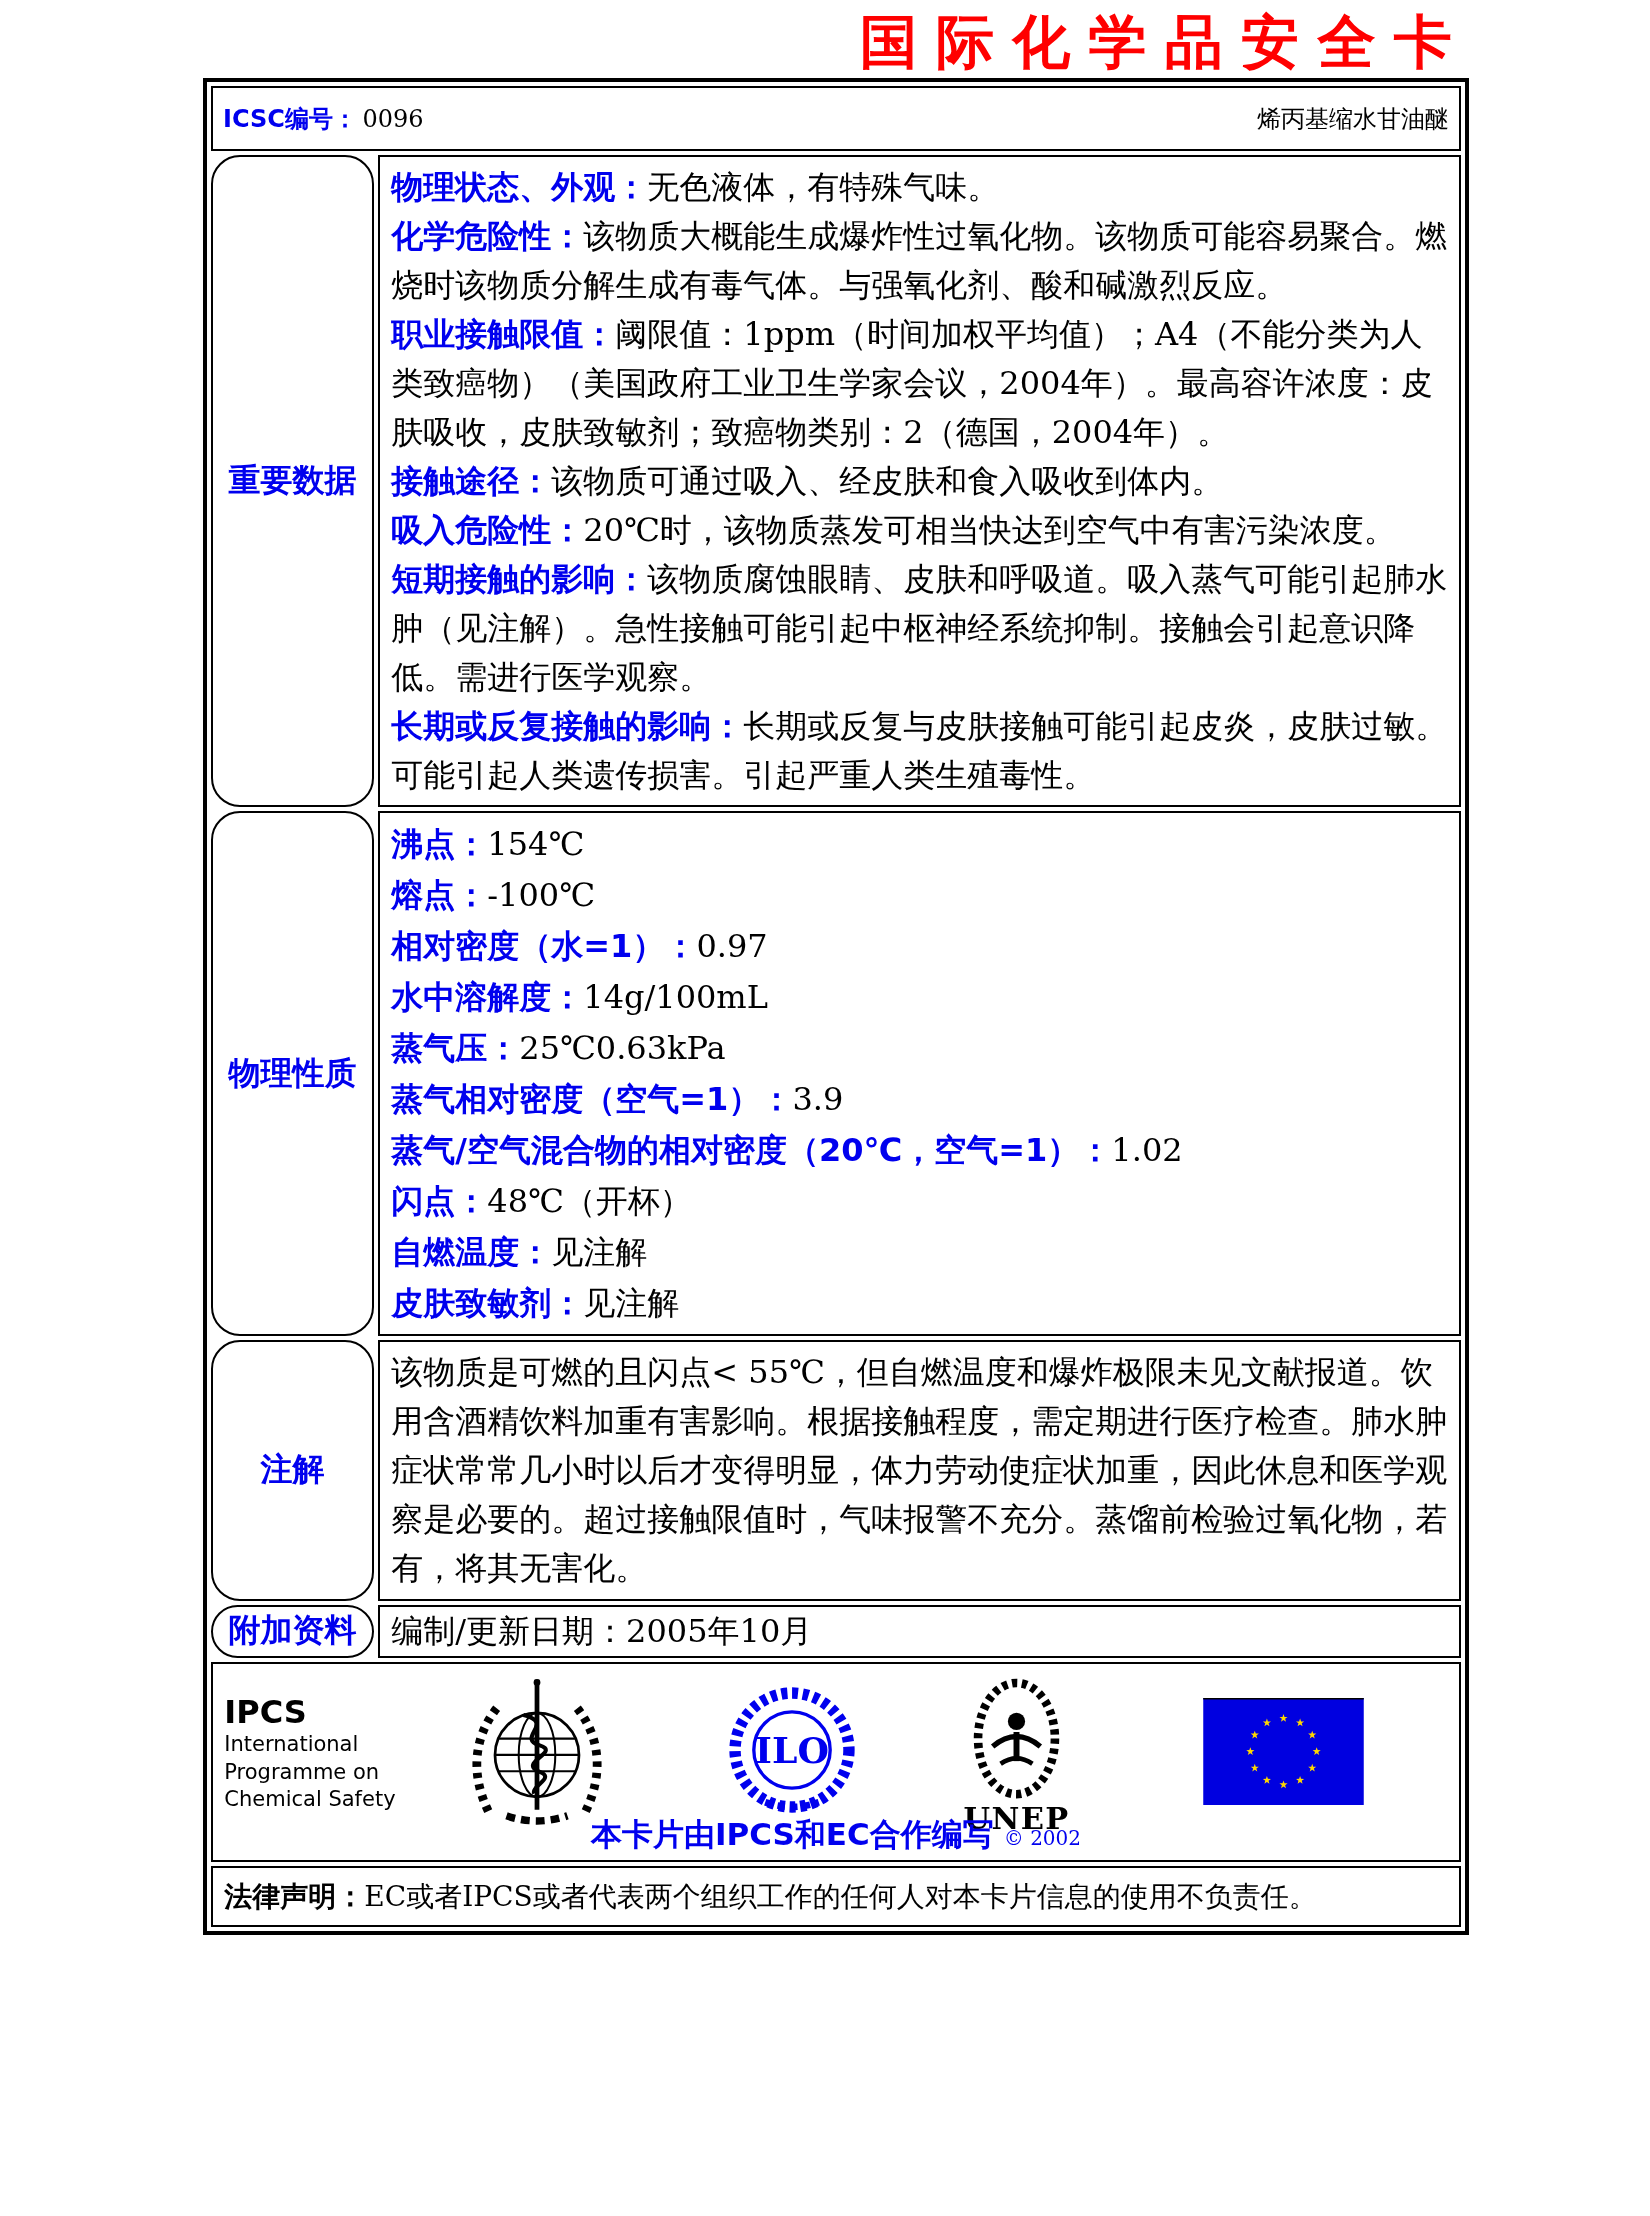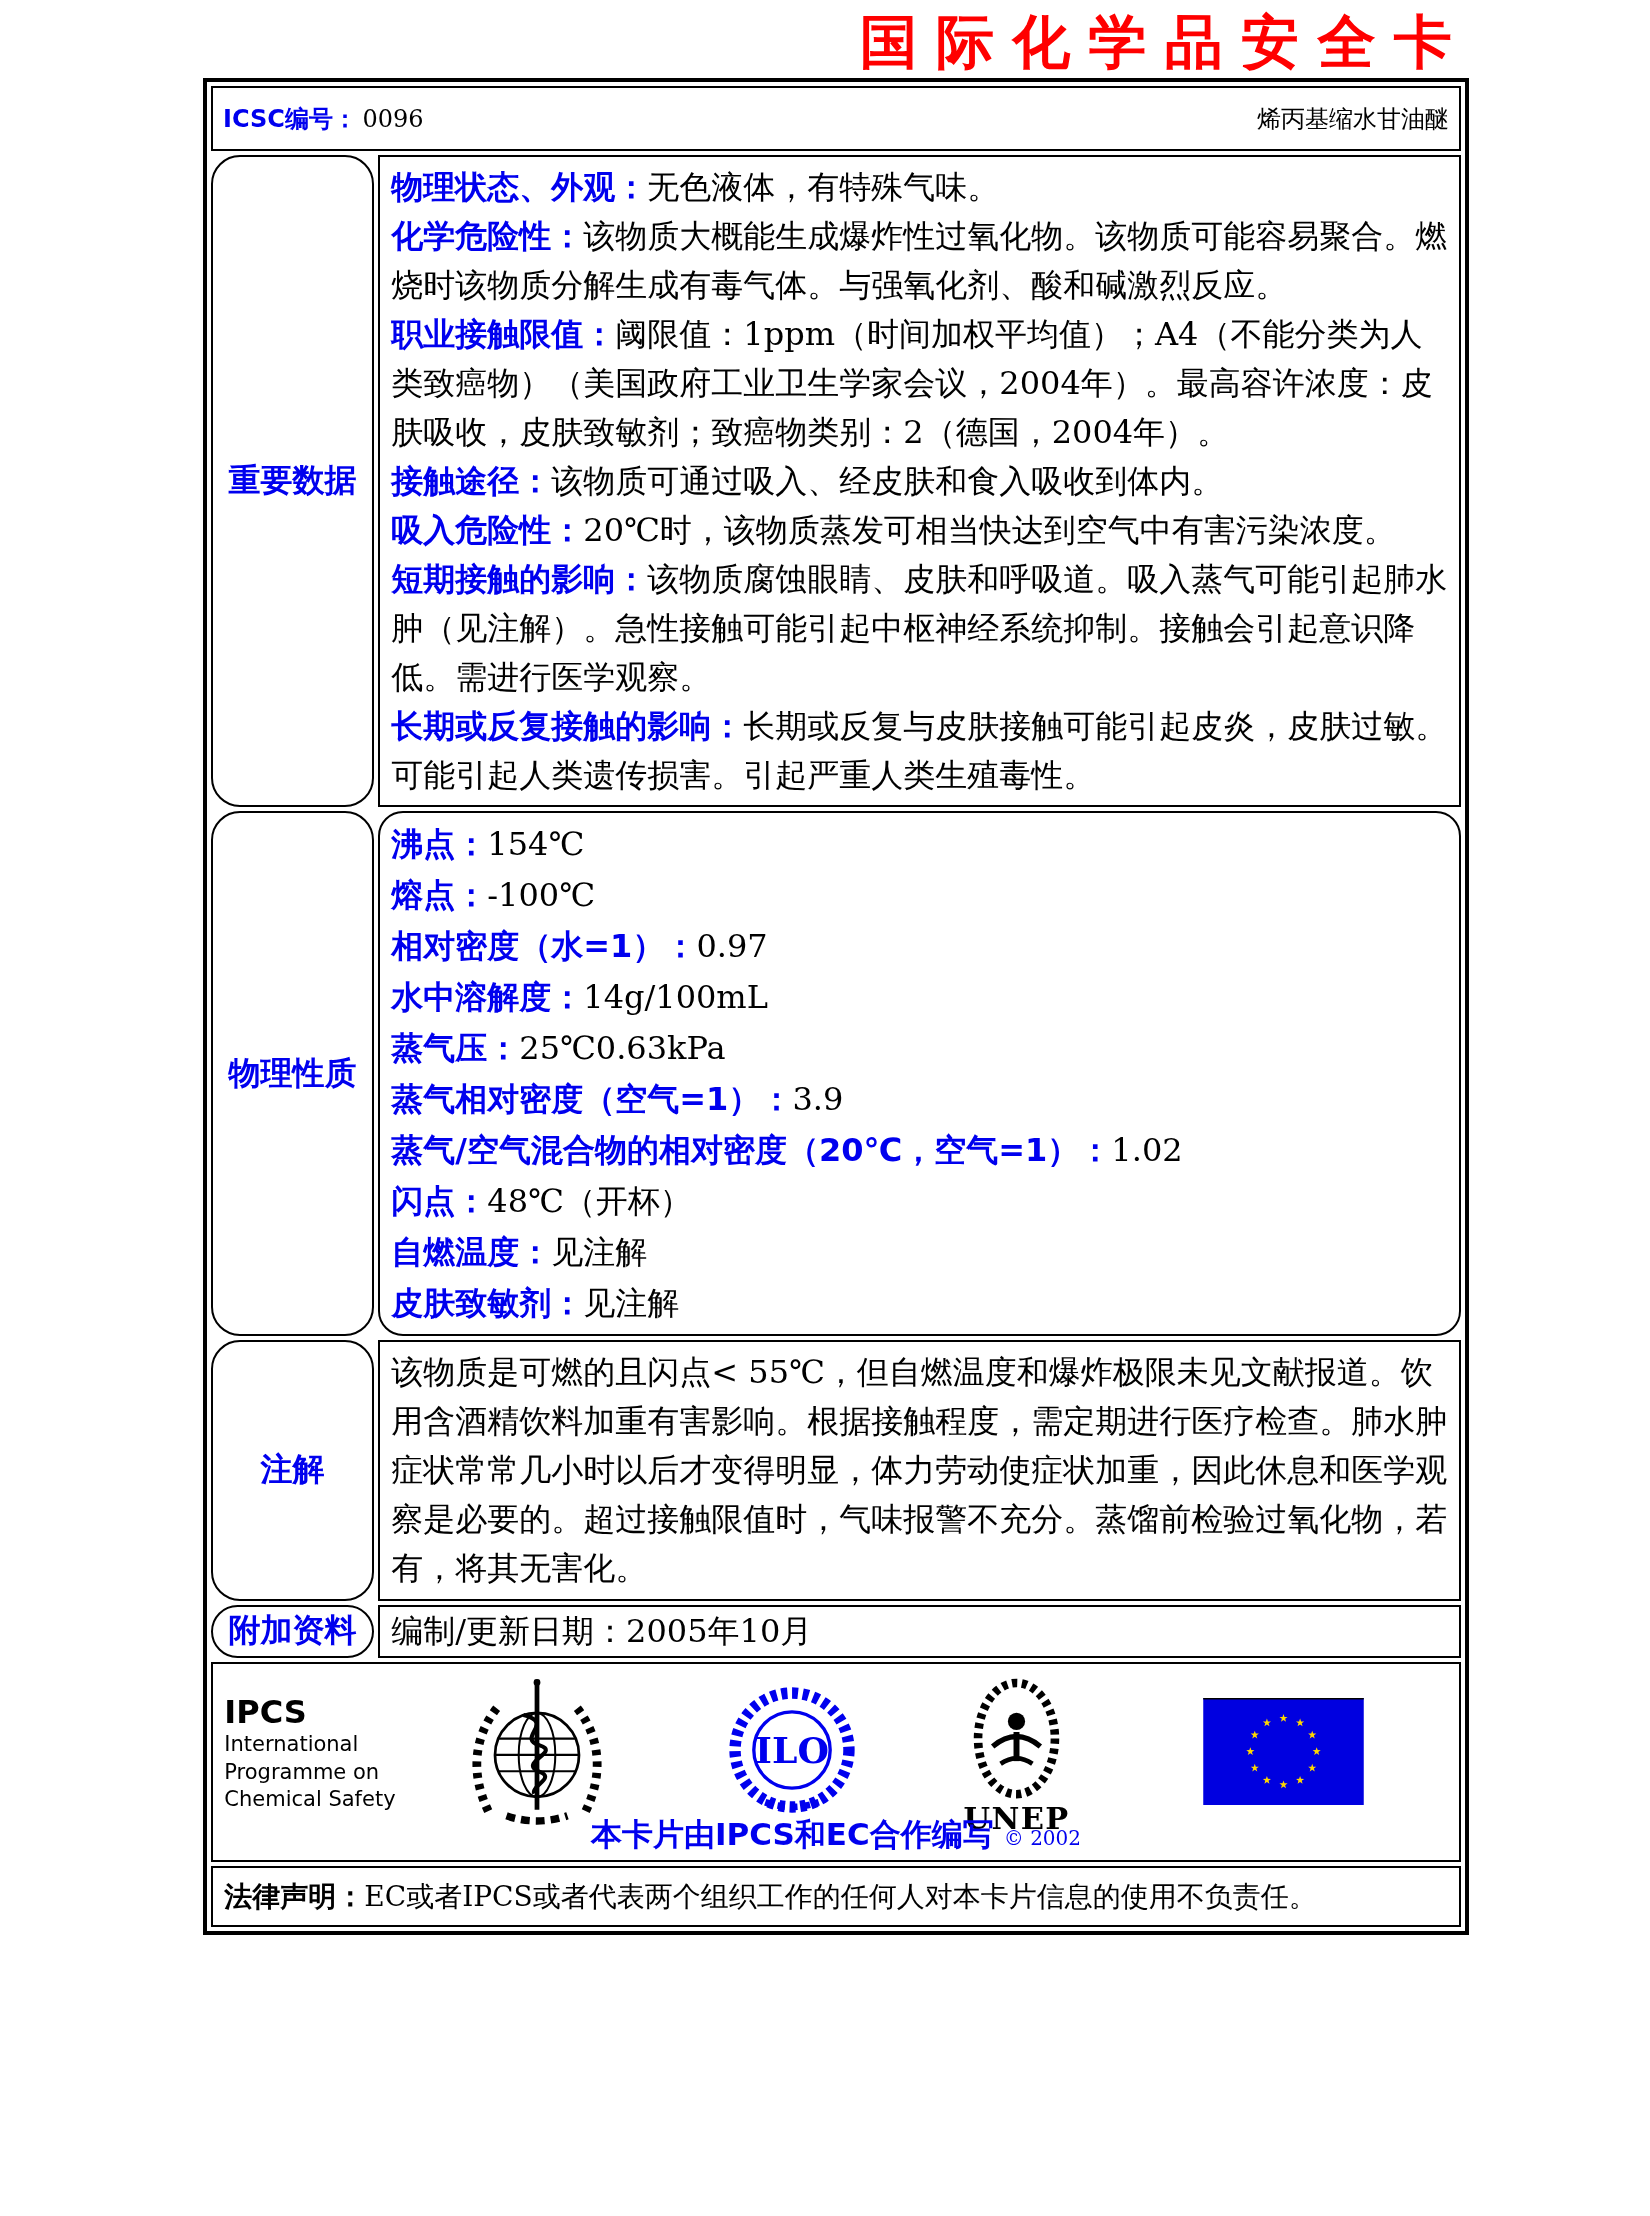--- a/index.html
+++ b/index.html
@@ -44,21 +44,21 @@
   .icsc-row{
     display:flex;justify-content:space-between;align-items:center;
     font-size:24px;height:100%;
   }
   .icsc-label{color:var(--blue);font-family:"DejaVu Sans", sans-serif;font-weight:bold;}
   .icsc-number{color:#000;padding-left:5.6px;}
   .chem-name{color:#000;}
   .kv{margin:0;}
   .kv .lbl{color:var(--blue);font-family:"DejaVu Sans", sans-serif;font-weight:bold;}
   .kv .val{color:#000;}
-  td.phys{line-height:51px;border-radius:25px;}
+  td.phys{line-height:51px;}
   td.envdata{height:38px;}
   td.notes{line-height:49px;}
   td.addinfo{padding:4.2px 11.3px;font-size:32px;line-height:41px;margin-left:7px;}
   td.footer-cell{position:relative;height:200px;padding:0;}
   .ipcs-block{
     position:absolute;left:11.3px;top:30px;
     font-family:"DejaVu Sans", sans-serif;color:#000;
   }
   .ipcs-acronym{font-size:32px;font-weight:bold;line-height:37px;}
   .ipcs-line{font-size:21px;line-height:27.5px;}

